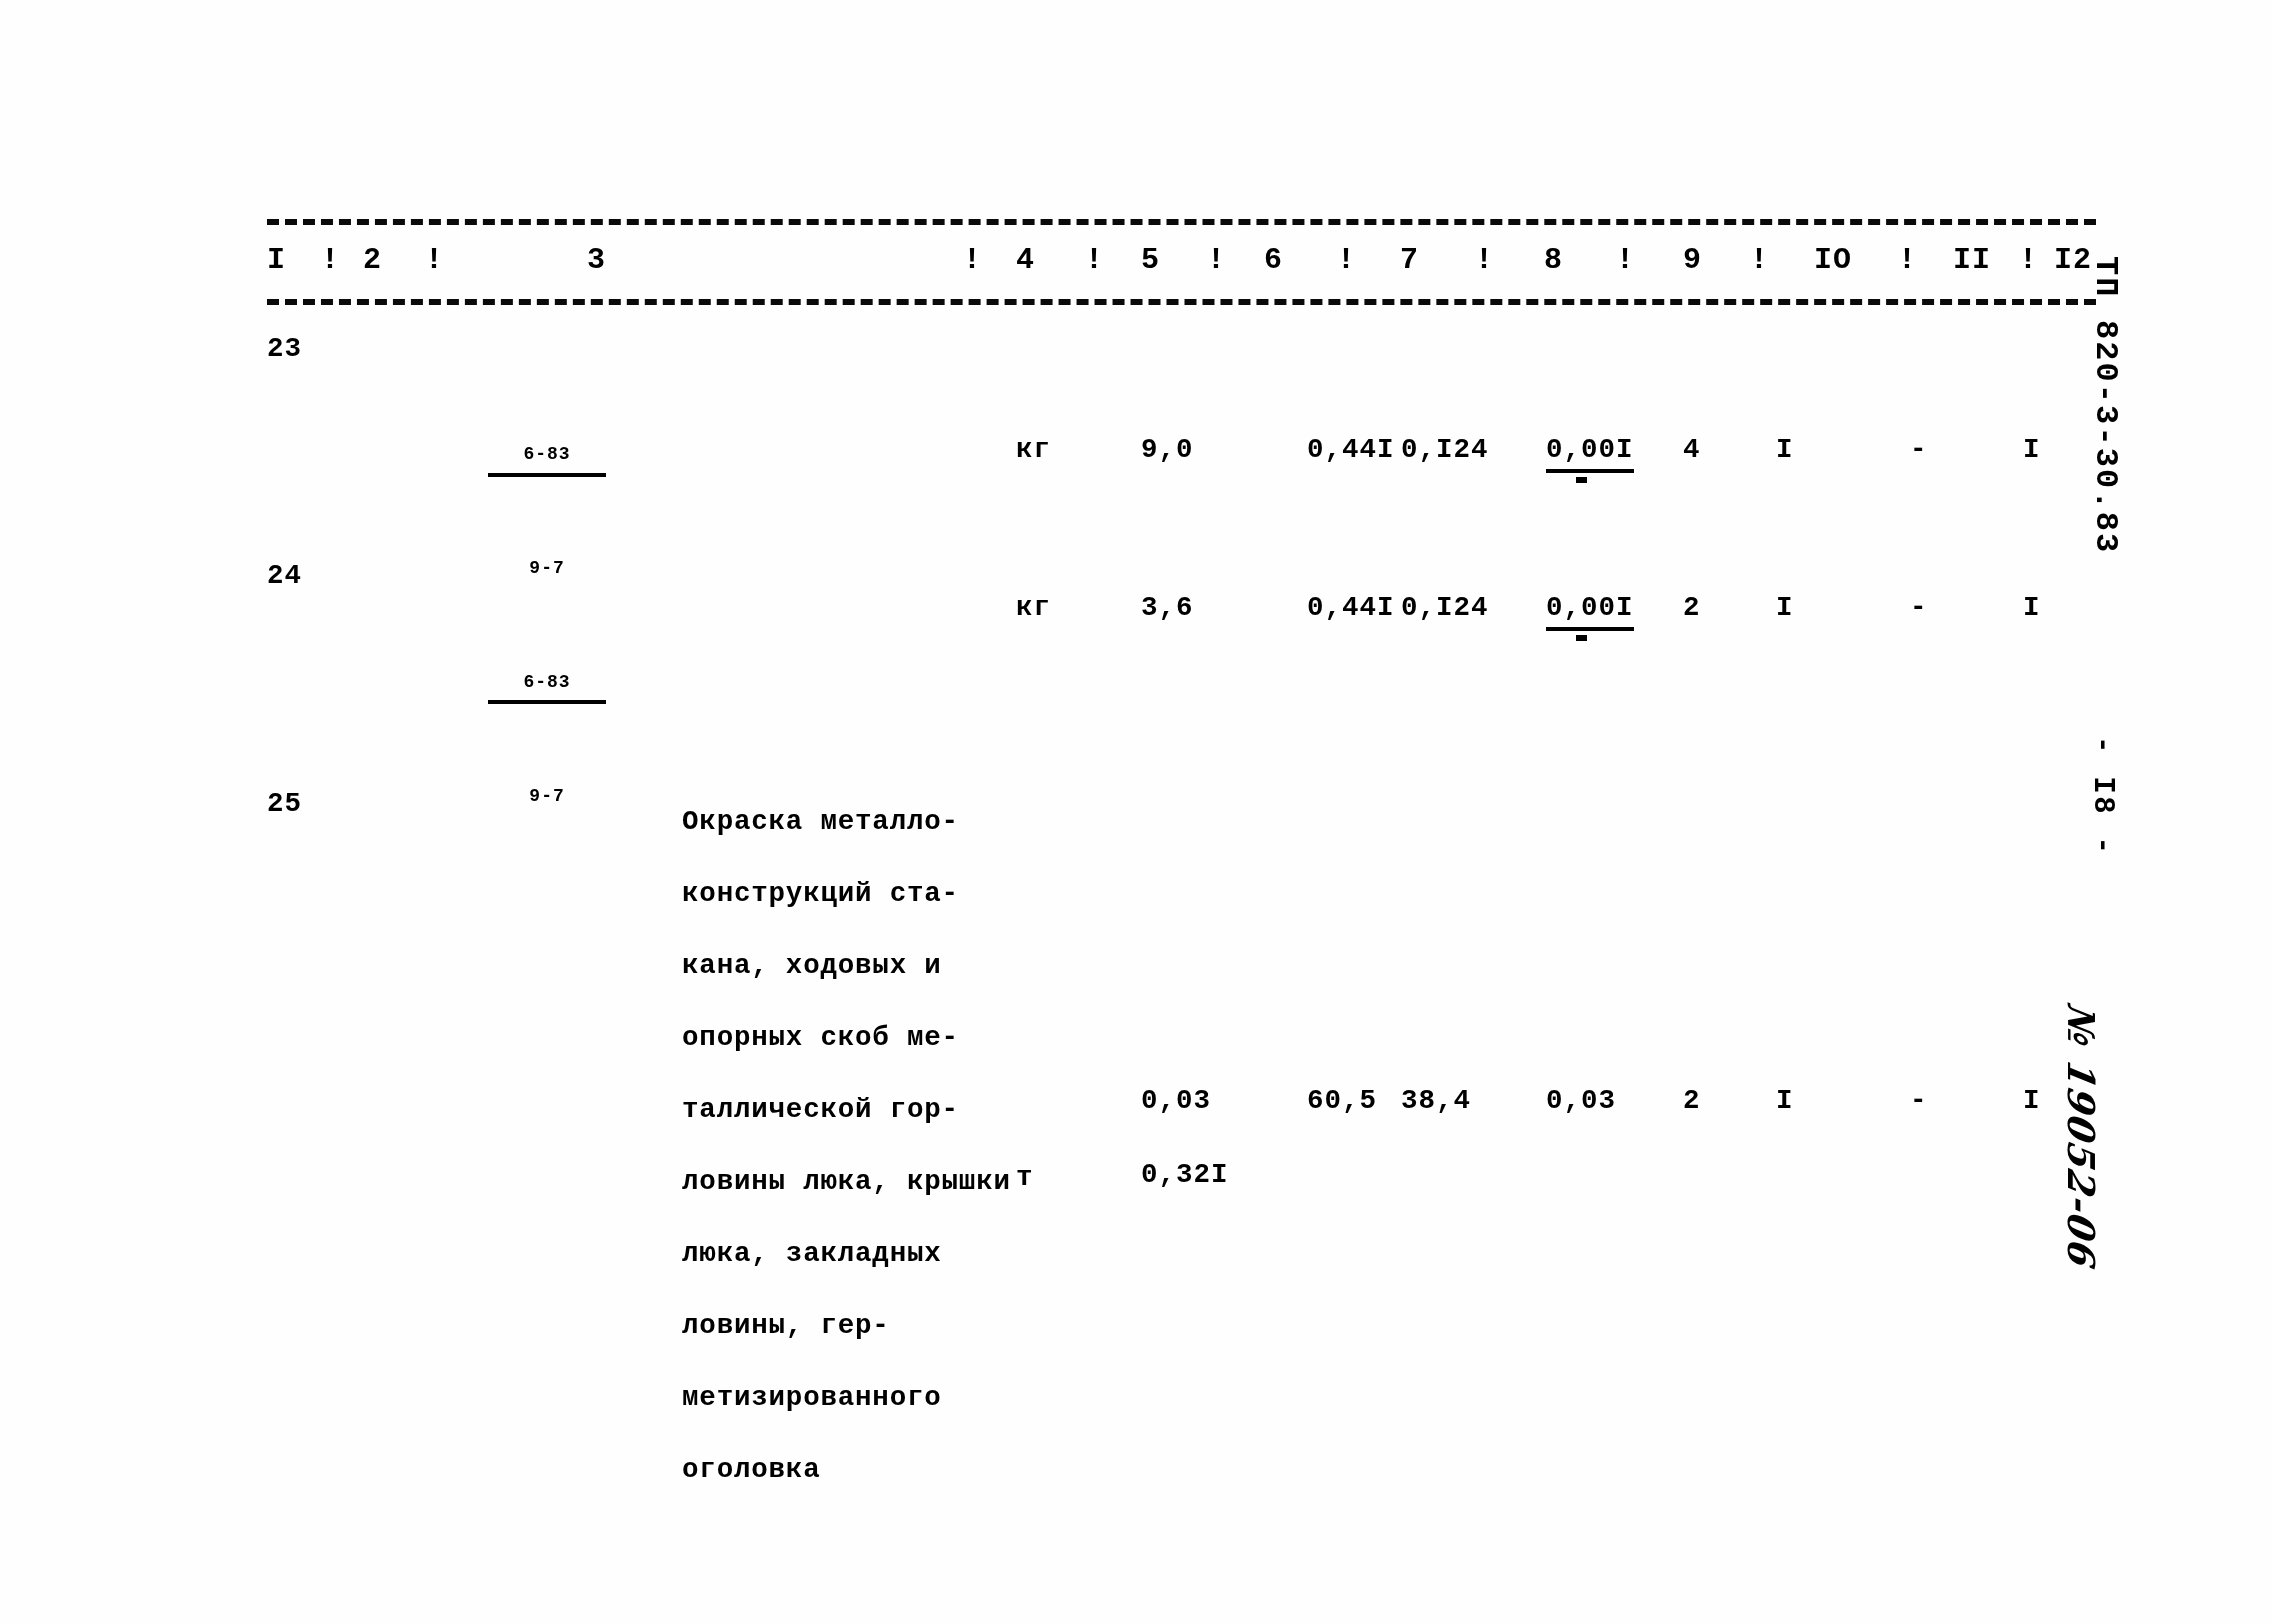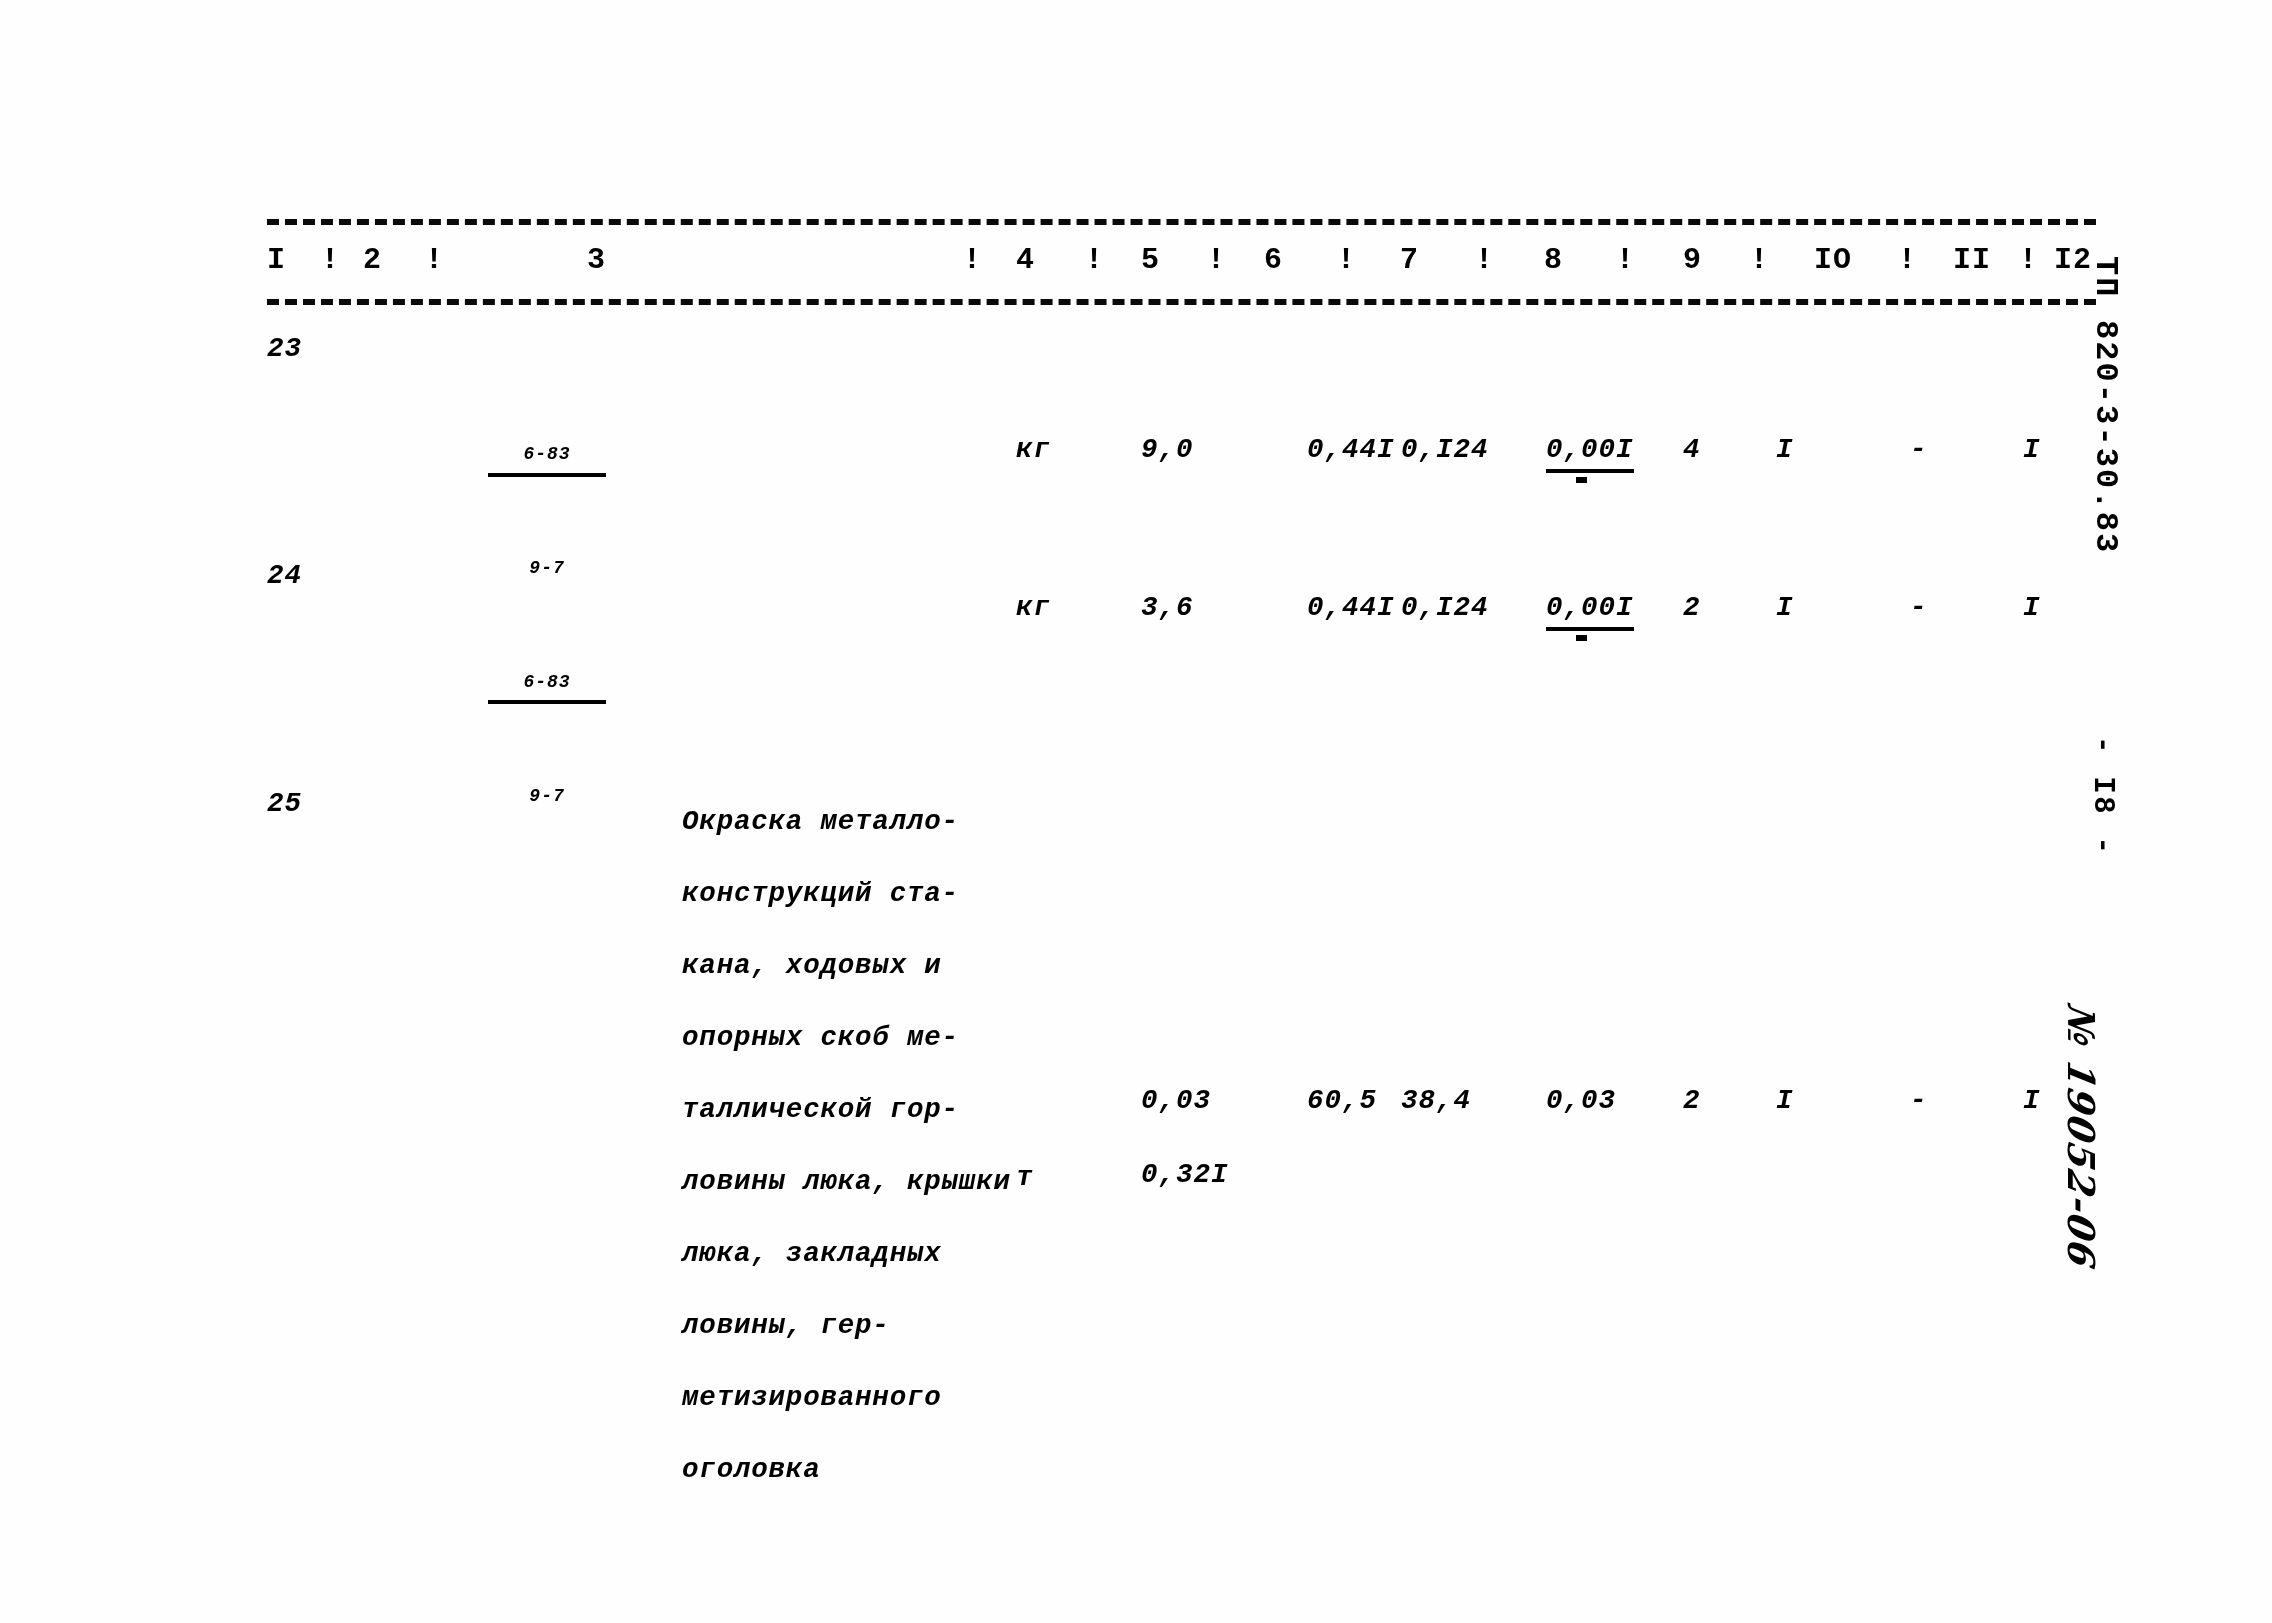--- a/index.html
+++ b/index.html
@@ -69,21 +69,20 @@
     top: 16.5px;
     font-size: 30px;
     font-weight: 700;
     line-height: 36px;
   }
 
   
   .data-row {
     position: relative;
     width: 100%;
-    font-style: italic;
   }
 
   .num-col      { left: 0px;    width: 62px; text-align: left; }
   .code-col     { left: 81px;  width: 144px; text-align: left; }
   .desc-col     { left: 275px;  width: 467px; text-align: left; }
 
   .c4  { left: 749px; width: 82px; text-align: left; }
   .c5  { left: 874px; width: 96px; text-align: left; }
   .c6  { left: 993px; width: 120px; text-align: left; margin-left: 47px; }
   .c7  { left: 1134px; width: 120px; text-align: left; }

